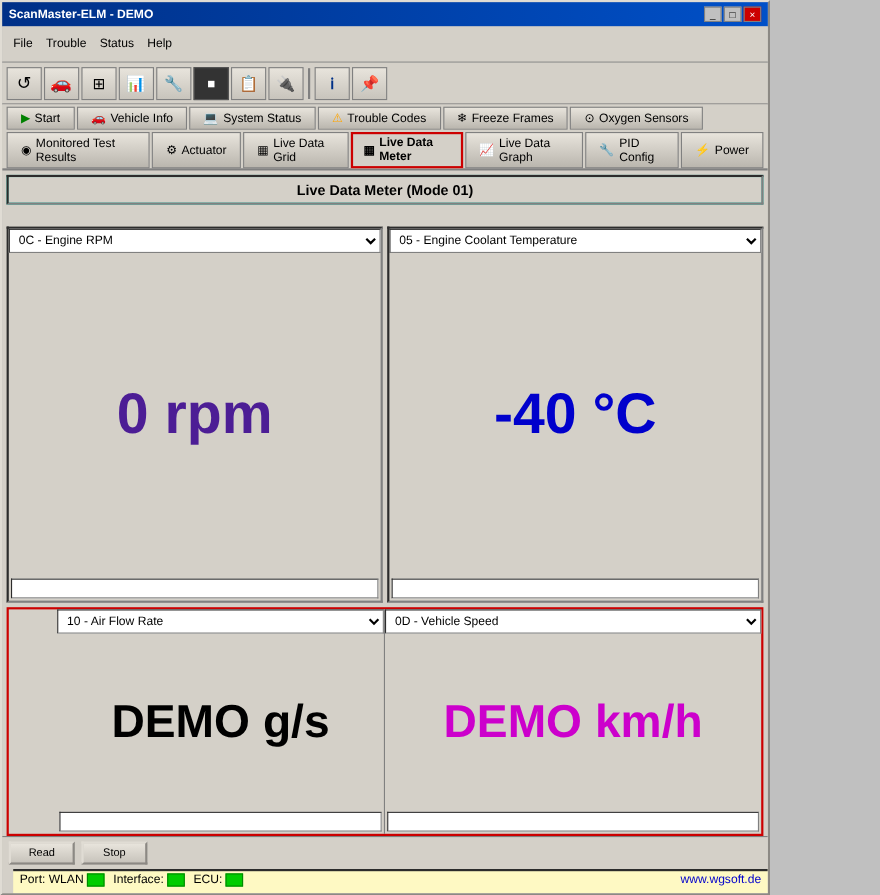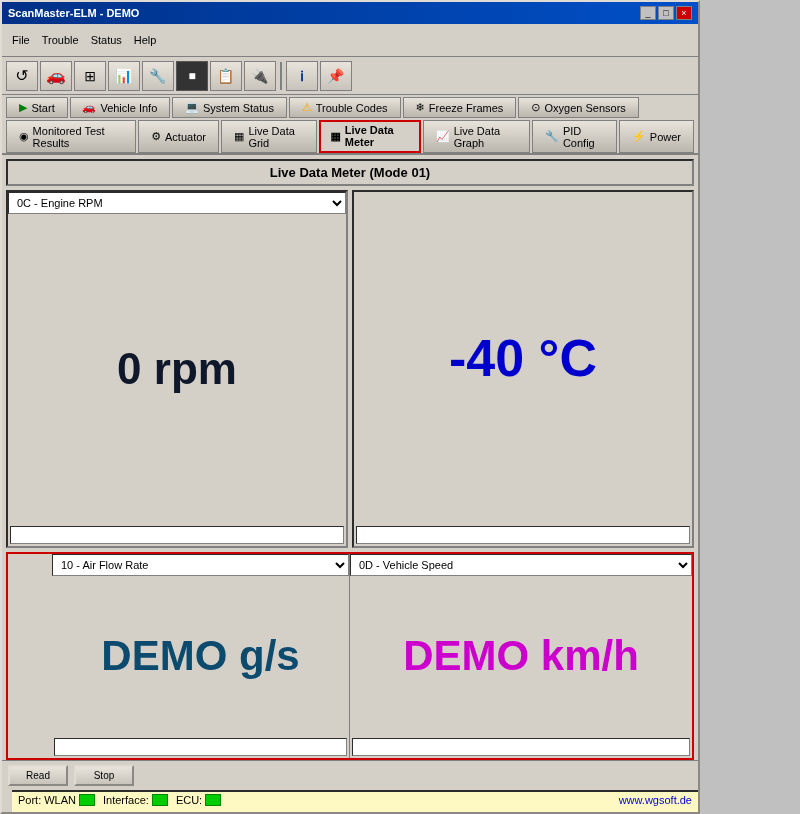--- a/index.html
+++ b/index.html
@@ -95,37 +95,37 @@
 
     .meter-value-area {
       flex: 1;
       display: flex;
       align-items: center;
       justify-content: center;
       min-height: 160px;
     }
 
     .meter-value-rpm {
-      font-size: 44px;
-      font-weight: bold;
-      color: #0f172a;
+      font-size: 52px;
+      font-weight: bold;
+      color: #4c1d95;
       font-family: Arial, sans-serif;
     }
 
     .meter-value-temp {
       font-size: 52px;
       font-weight: bold;
       color: #0000cc;
       font-family: Arial, sans-serif;
     }
 
     .meter-value-demo-green {
       font-size: 42px;
       font-weight: bold;
-      color: #0c4a6e;
+      color: #000000;
       font-family: Arial, sans-serif;
     }
 
     .meter-value-demo-magenta {
       font-size: 42px;
       font-weight: bold;
       color: #cc00cc;
       font-family: Arial, sans-serif;
     }
 
@@ -315,35 +315,36 @@
       <div class="tab1">
         <span>🔧</span>
         <span>PID Config</span>
       </div>
       <div class="tab1">
         <span>⚡</span>
         <span>Power</span>
       </div>
     </div>
 
-    <div style="background:#14b8a6; border: 2px inset #808080; margin: 4px 4px 0 4px;">
+    <div style="background:#14b8a6; border: 2px inset #808080; margin: 4px 4px 16px 4px;">
       <div class="panel-title">Live Data Meter (Mode 01)</div>
     </div>
 
     <div style="display:grid; grid-template-columns:1fr 1fr; gap:4px; margin:4px 4px 0 4px; flex:1;">
 
       <div style="background:#d4d0c8; border:2px inset #808080; display:flex; flex-direction:column;">
         <select class="meter-dropdown"><option>0C - Engine RPM</option><option>05 - Engine Coolant Temperature</option><option>0D - Vehicle Speed</option><option>10 - Air Flow Rate</option></select>
         <div class="meter-value-area">
           <span class="meter-value-rpm">0 rpm</span>
         </div>
         <div class="meter-bottom-bar"></div>
       </div>
 
       <div style="background:#d4d0c8; border:2px inset #808080; display:flex; flex-direction:column;">
+        <select class="meter-dropdown"><option>05 - Engine Coolant Temperature</option><option>0C - Engine RPM</option><option>0D - Vehicle Speed</option><option>10 - Air Flow Rate</option></select>
         <div class="meter-value-area">
           <span class="meter-value-temp">-40 °C</span>
         </div>
         <div class="meter-bottom-bar"></div>
       </div>
     </div>
 
     <div style="margin:4px 4px 0 4px; border:2px solid #cc0000; background:#d4d0c8; display:grid; grid-template-columns:1fr 1fr;">
 
       <div style="display:flex; flex-direction:column; border-right:1px solid #808080;padding-left:44px;">

